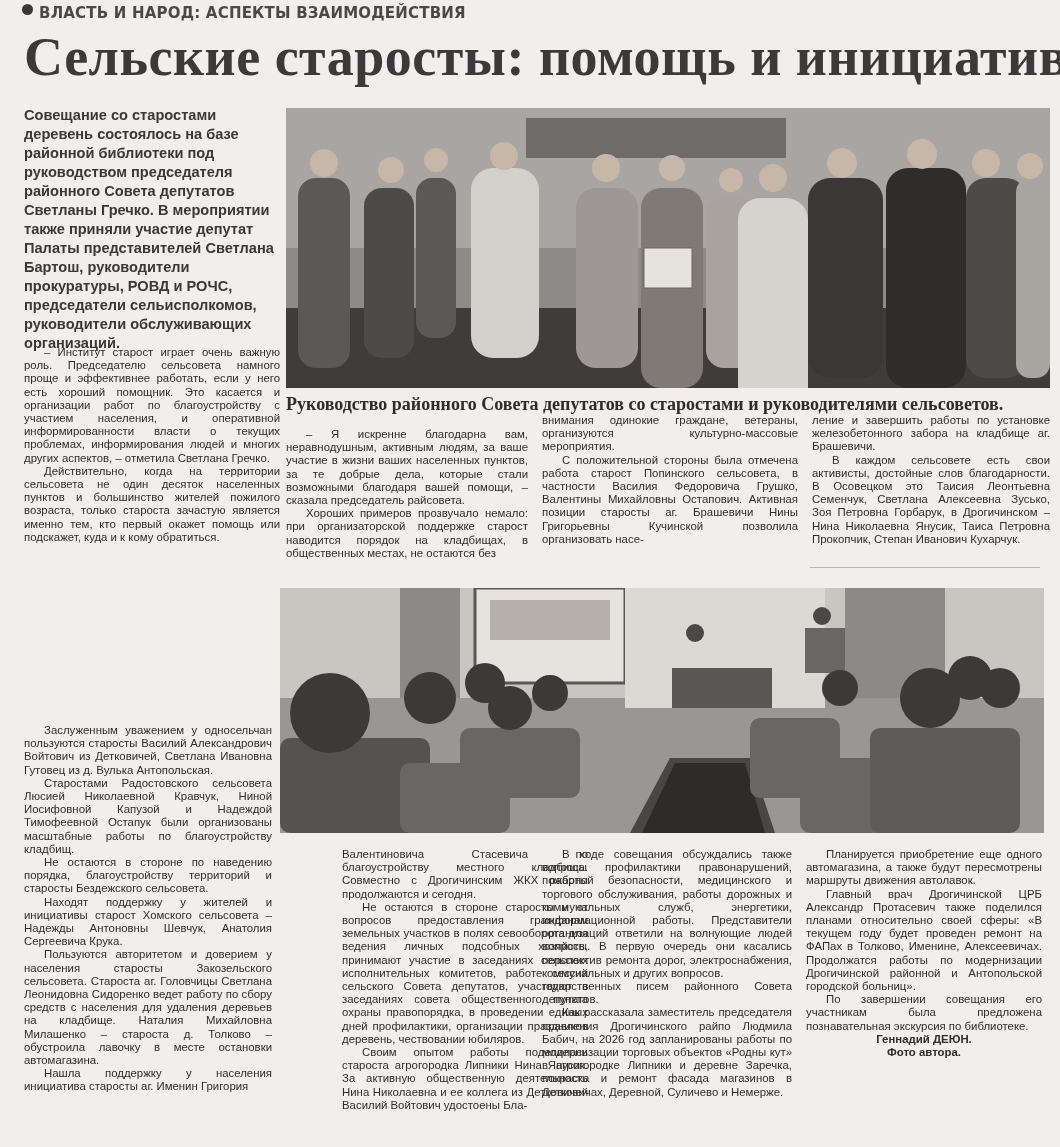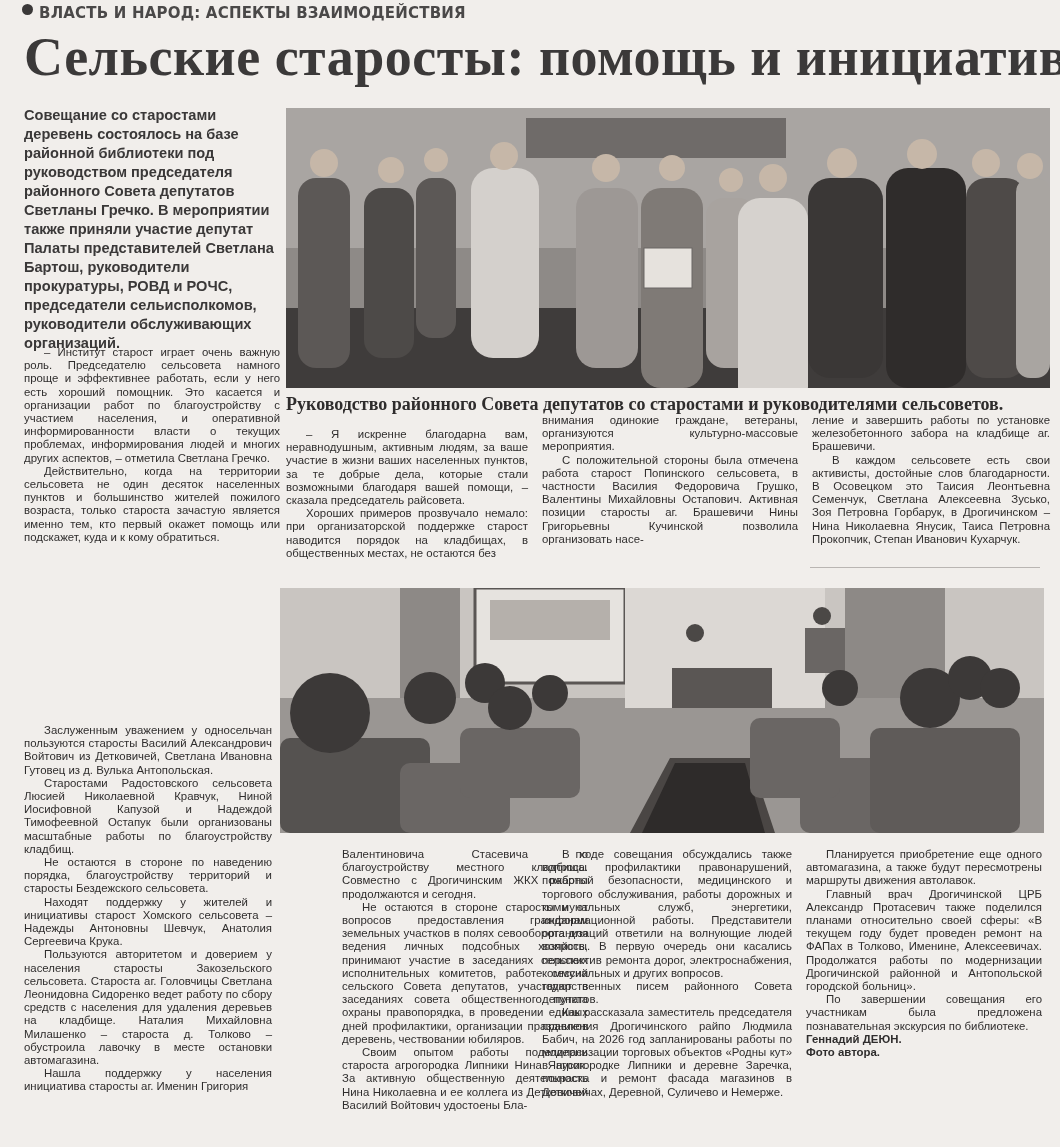--- a/index.html
+++ b/index.html
@@ -36,21 +36,21 @@
   .photo {
     position: absolute; overflow: hidden; background: #7d7977;
   }
   .caption {
     position: absolute; left: 286px; top: 394px; width: 770px;
     font-family: "Liberation Serif", "DejaVu Serif", serif;
     font-weight: bold; font-size: 18px; color: #2e2c2c; white-space: nowrap;
   }
   .rule { position: absolute; background: #b9b5b2; height: 1px; }
   .author {
-    text-align: left; font-weight: bold; text-indent: 0 !important;
+    text-align: center; font-weight: bold; text-indent: 0 !important;
   }
   .photo svg { display: block; }
 </style>
 </head>
 <body>
 
 <div class="rubric">
   <span class="dot"></span>
   <span>ВЛАСТЬ И НАРОД: АСПЕКТЫ ВЗАИМОДЕЙСТВИЯ</span>
 </div>

